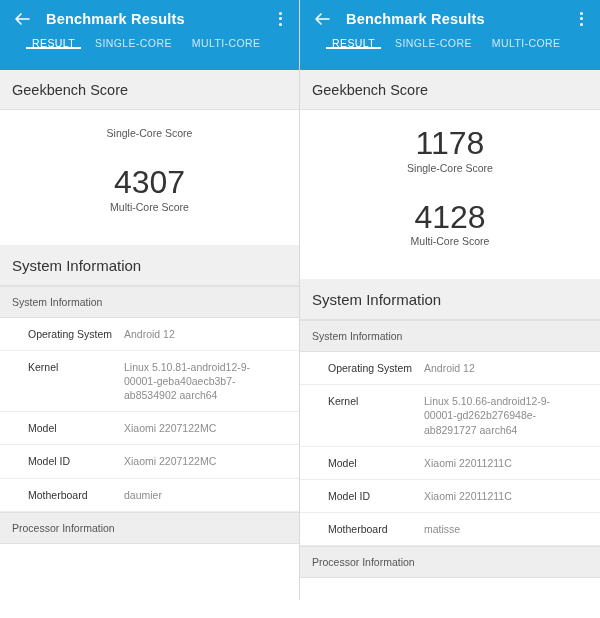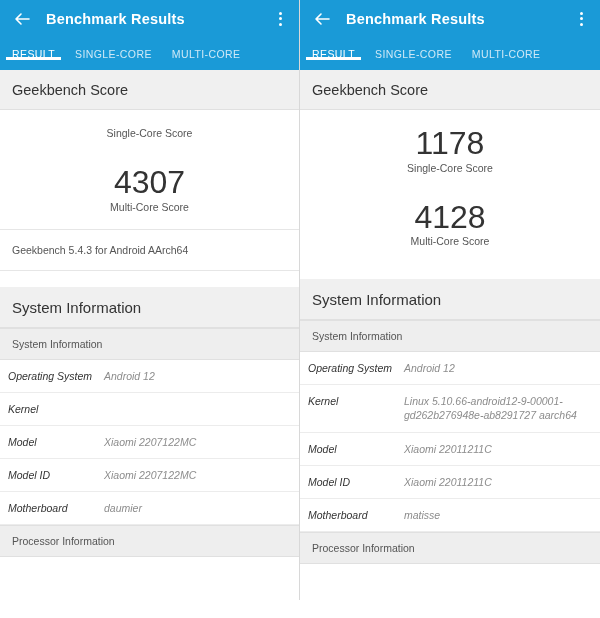--- a/index.html
+++ b/index.html
@@ -61,22 +61,22 @@
     width: 3px; height: 3px;
     border-radius: 50%;
     background: #ffffff;
   }
 
   
   .tabs {
     height: 33px;
     background: #1a9ad7;
     display: flex;
-    align-items: center;
-    padding-left: 2px;
+    align-items: flex-start;
+    padding-left: 22px;
     position: relative;
   }
   .tab {
     display: flex;
     align-items: center;
     padding: 0 10px;
     font-size: 10.5px;
     color: #ffffff;
     letter-spacing: .4px;
     white-space: nowrap;
@@ -135,23 +135,22 @@
     background: #eeeeee;
     border-top: 1px solid #e0e0e0;
     border-bottom: 1px solid #e0e0e0;
     padding: 9px 12px;
     font-size: 10.5px;
     color: #555555;
   }
   .kv {
     display: flex;
     border-bottom: 1px solid #ececec;
-    padding: 9px 8px;
+    padding: 9px 28px;
     align-items: flex-start;
-    font-style: italic;
   }
   .kv .k {
     width: 96px;
     flex: 0 0 96px;
     font-size: 10.5px;
     color: #333333;
     line-height: 1.35;
   }
   .kv .v {
     flex: 1 1 auto;
@@ -195,33 +194,33 @@
 
       <div class="score-block">
         <div class="score-label">Single-Core Score</div>
       </div>
 
       <div class="score-block second">
         <div class="score-value">4307</div>
         <div class="score-label">Multi-Core Score</div>
       </div>
 
-      <div class="version-row">Geekbench 5.4.3 for Android AArch64</div>
 
       <div class="spacer"></div>
 
       <div class="section-head big-title">System Information</div>
       <div class="subheader">System Information</div>
 
       <div class="kv">
         <div class="k">Operating System</div>
         <div class="v">Android 12</div>
       </div>
       <div class="kv">
         <div class="k">Kernel</div>
+        <div class="v">Linux 5.10.81-android12-9-00001-geba40aecb3b7-ab8534902 aarch64</div>
       </div>
       <div class="kv">
         <div class="k">Model</div>
         <div class="v">Xiaomi 2207122MC</div>
       </div>
       <div class="kv">
         <div class="k">Model ID</div>
         <div class="v">Xiaomi 2207122MC</div>
       </div>
       <div class="kv">

